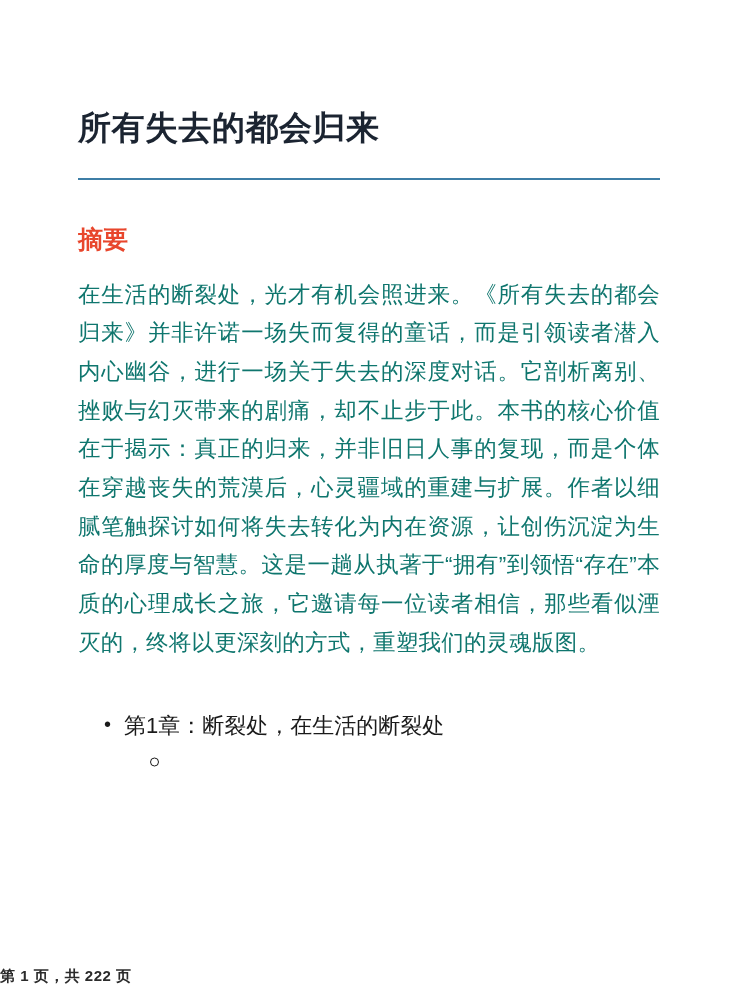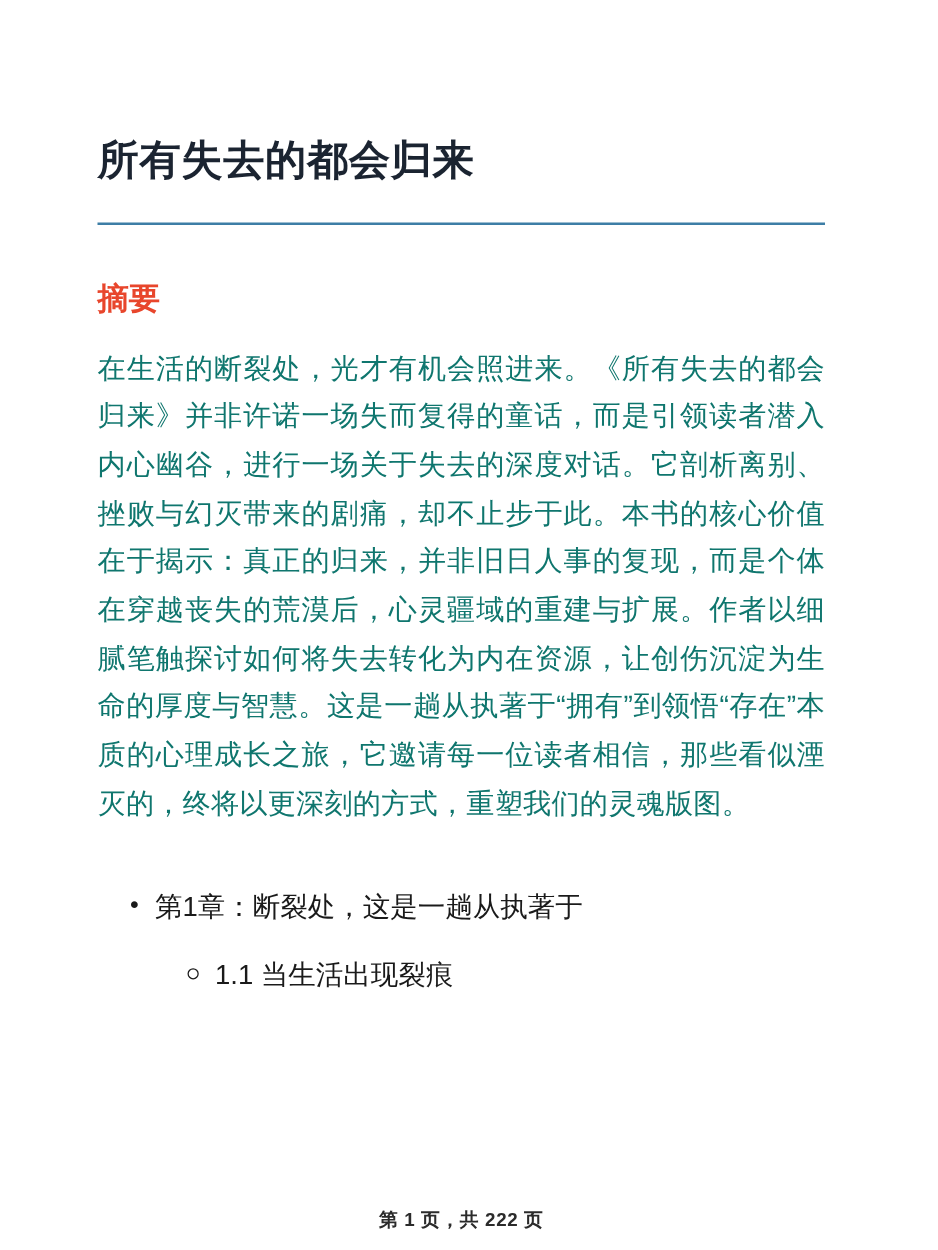--- a/index.html
+++ b/index.html
@@ -88,21 +88,21 @@
     height: 9px;
     border: 1.6px solid #1a1a1a;
     border-radius: 50%;
     box-sizing: border-box;
   }
   .page-footer {
     position: absolute;
     left: 0;
     right: 0;
     bottom: 14px;
-    text-align: center;
+    text-align: left;
     font-size: 15px;
     font-weight: bold;
     color: #2b2b2b;
     letter-spacing: 0.5px;
   }
 </style>
 </head>
 <body>
 
 <div class="page">
@@ -110,22 +110,21 @@
   <h1 class="doc-title">所有失去的都会归来</h1>
   <div class="title-rule"></div>
 
   <h2 class="section-heading">摘要</h2>
   <p class="abstract-text">在生活的断裂处，光才有机会照进来。《所有失去的都会归来》并非许诺一场失而复得的童话，而是引领读者潜入内心幽谷，进行一场关于失去的深度对话。它剖析离别、挫败与幻灭带来的剧痛，却不止步于此。本书的核心价值在于揭示：真正的归来，并非旧日人事的复现，而是个体在穿越丧失的荒漠后，心灵疆域的重建与扩展。作者以细腻笔触探讨如何将失去转化为内在资源，让创伤沉淀为生命的厚度与智慧。这是一趟从执著于“拥有”到领悟“存在”本质的心理成长之旅，它邀请每一位读者相信，那些看似湮灭的，终将以更深刻的方式，重塑我们的灵魂版图。</p>
 
 
   <ul class="toc">
     <li class="toc-l1">
       <span class="bullet">•</span>
-      <span>第1章：断裂处，这是一趟从执著于</span>
+      <span>第1章：断裂处，在生活的断裂处</span>
     </li>
     <li class="toc-l2">
       <span class="bullet-hollow"></span>
-      <span>1.1 当生活出现裂痕</span>
     </li>
   </ul>
 
   <div class="page-footer">第 1 页，共 222 页</div>
 </div>
 
 </body></html>

